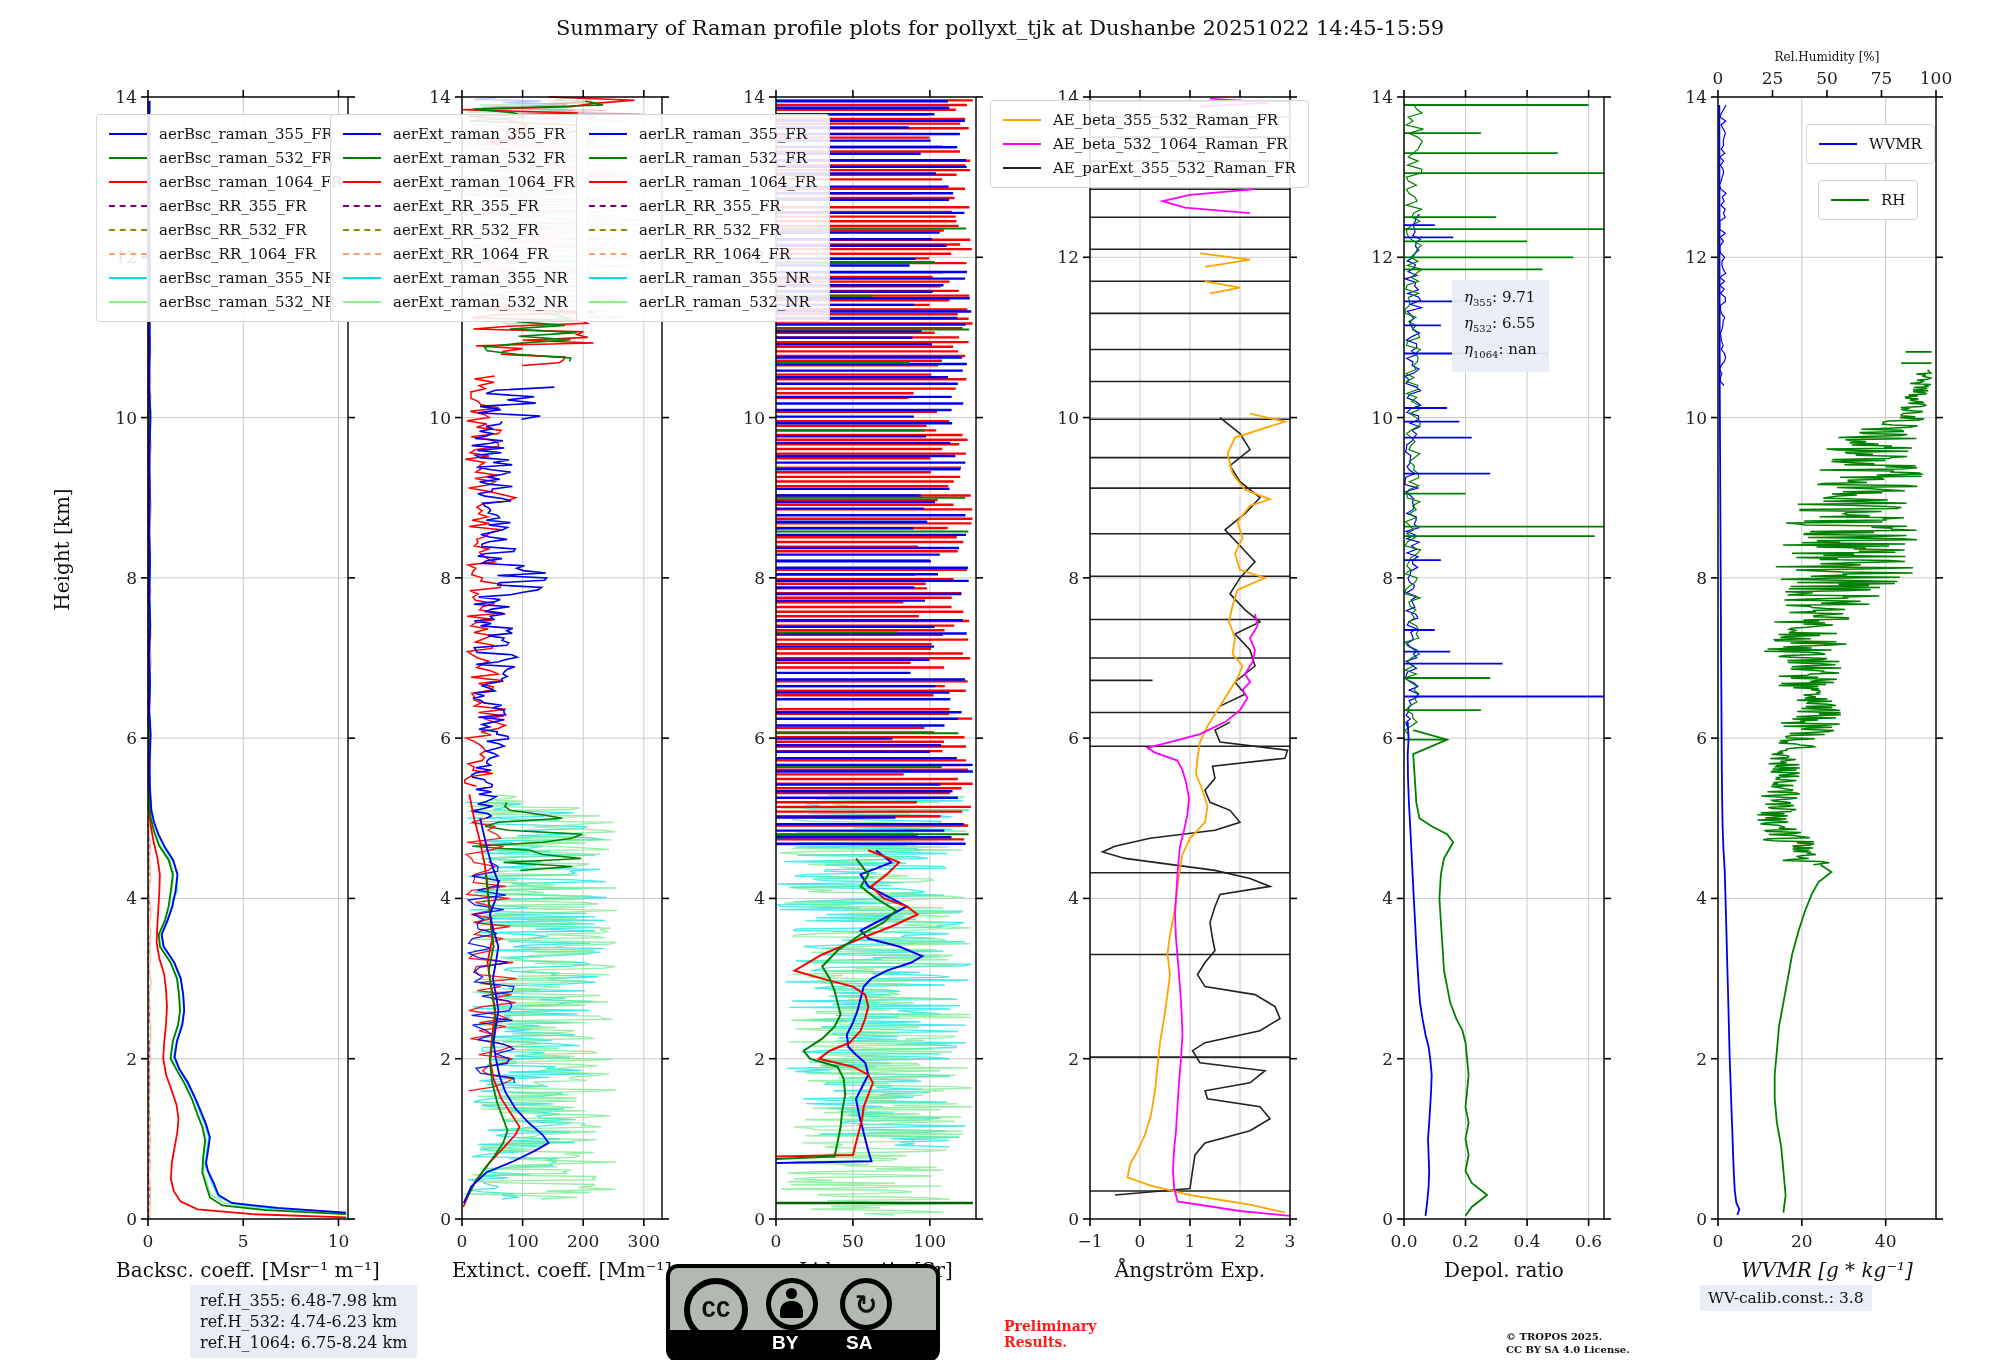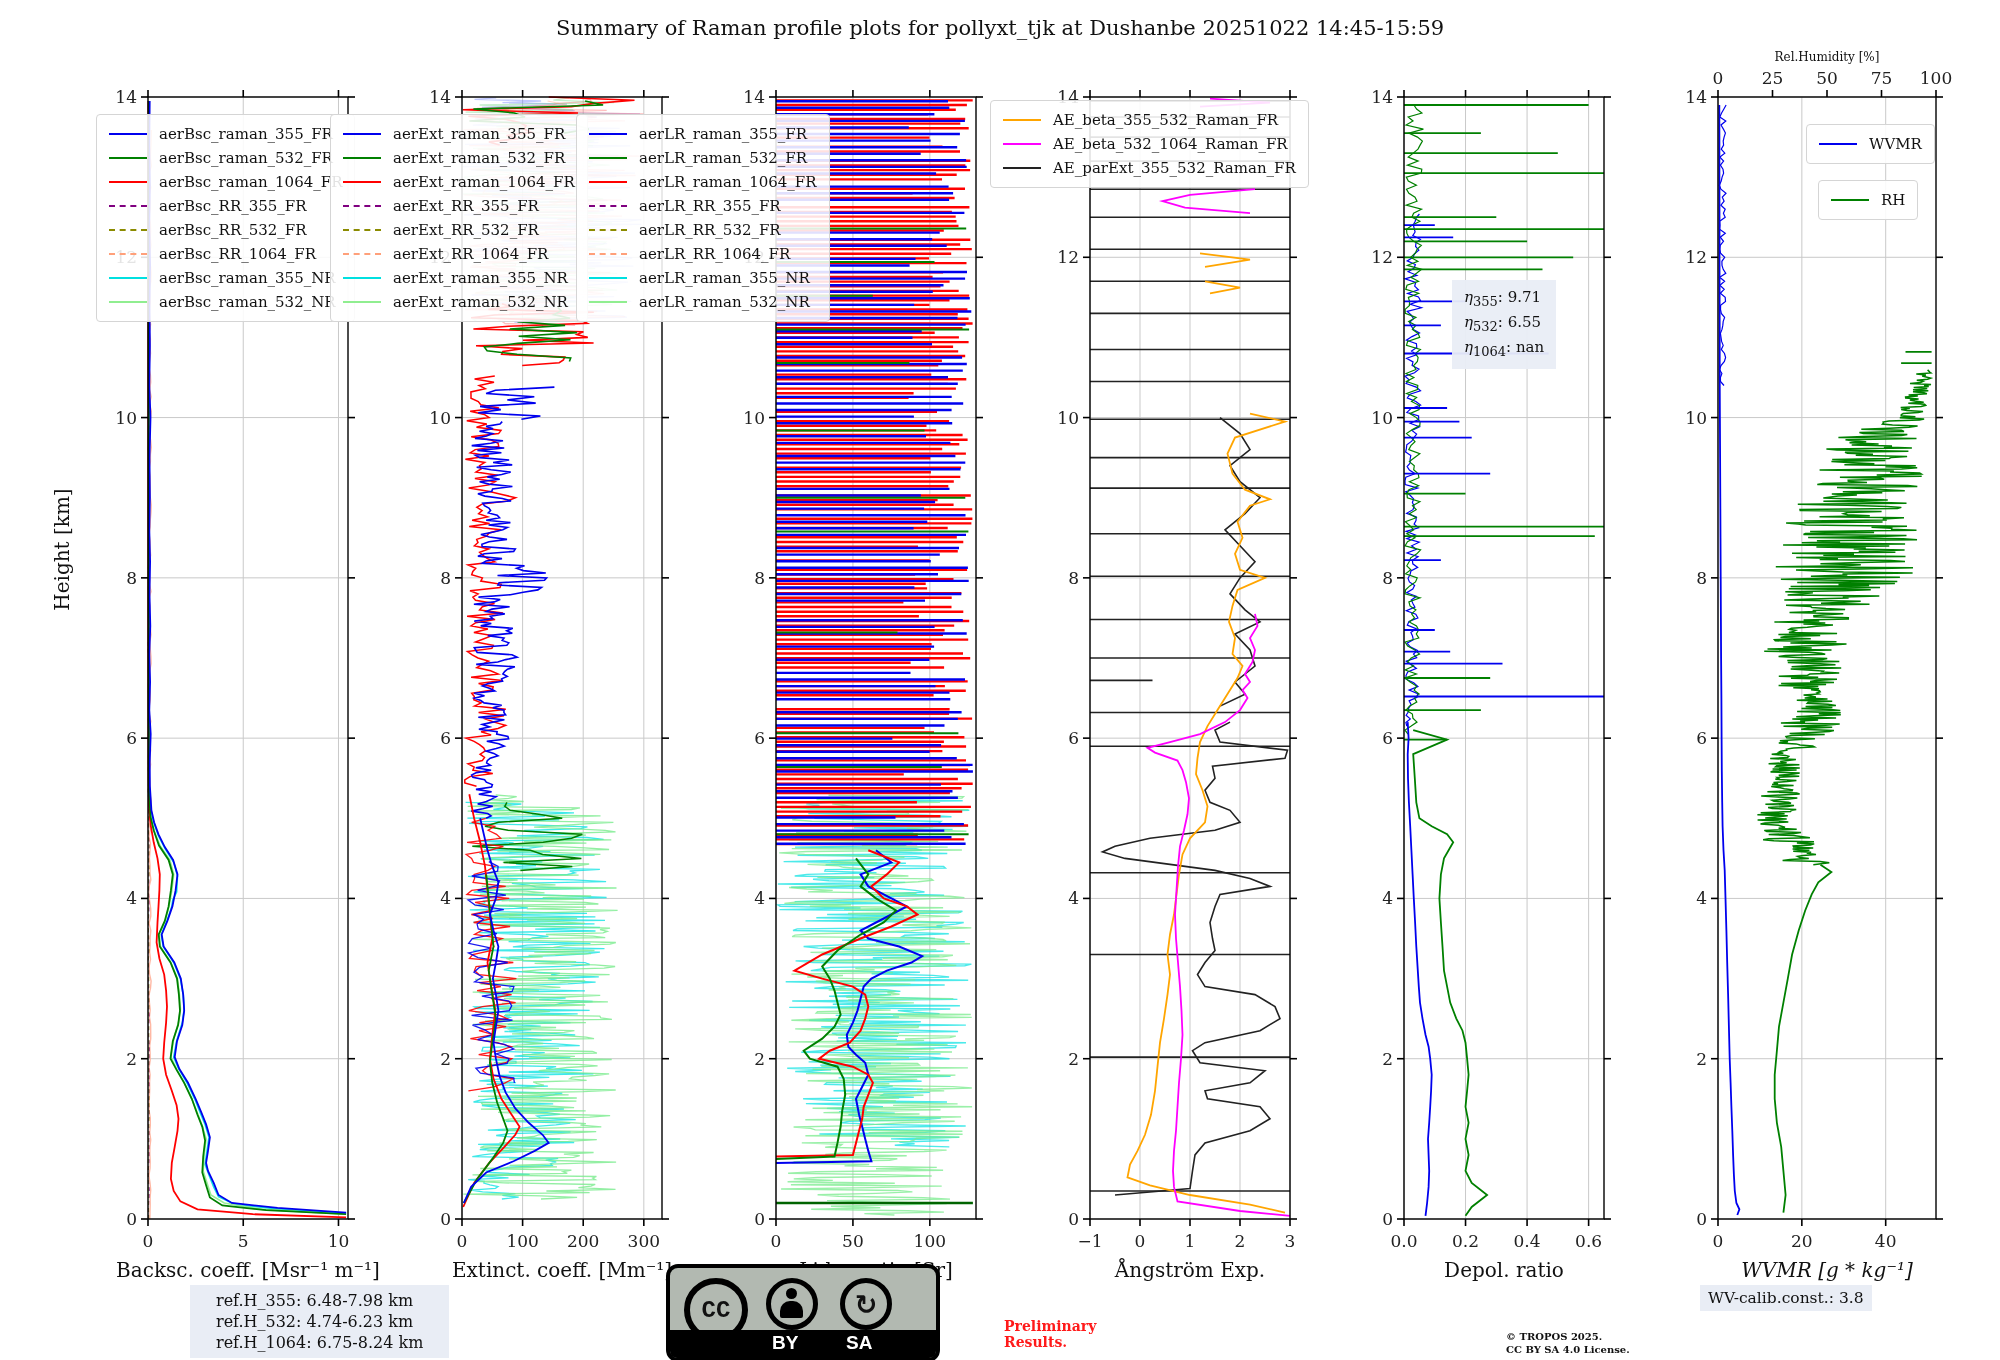--- a/index.html
+++ b/index.html
@@ -12,25 +12,25 @@
   .xlab{position:absolute;top:1258px;transform:translateX(-50%);font-size:20px;white-space:nowrap;}
   .xlab.math{font-style:italic;}
   .toplab{position:absolute;top:50px;left:1827px;transform:translateX(-50%);font-size:12px;white-space:nowrap;}
   .tick{font-family:"DejaVu Serif","Liberation Serif",serif;font-size:17px;fill:#222;}
   .legend{position:absolute;background:rgba(255,255,255,0.88);border:1px solid #d5d5d5;border-radius:4px;
           padding:7px 12px;z-index:5;}
   .lg-row{display:flex;align-items:center;height:24px;white-space:nowrap;}
   .lg-sample{display:inline-block;width:38px;margin-right:12px;border-top-width:2.6px;border-top-style:solid;}
   .lg-sample.dashed{border-top-style:dashed;}
   .lg-label{font-size:15px;}
-  .annbox{position:absolute;background:#e9edf5;padding:5px 26px;font-size:16px;line-height:21px;z-index:6;}
+  .annbox{position:absolute;background:#e9edf5;padding:5px 10px;font-size:16px;line-height:21px;z-index:6;}
   .etabox{position:absolute;left:1452px;top:280px;background:rgba(233,237,245,0.95);padding:7px 12px;
           font-size:15px;line-height:21px;z-index:6;}
   .etabox .sym{font-style:italic;}
-  .etabox sub{font-size:13px;}
+  .etabox sub{font-size:10px;}
   .prelim{position:absolute;left:1004px;top:1318px;color:#ff1a1a;font-size:14px;font-weight:bold;line-height:16px;z-index:6;}
   .credit{position:absolute;left:1506px;top:1330px;font-size:10px;font-weight:bold;line-height:13px;z-index:6;}
   .wvcal{position:absolute;left:1700px;top:1285px;background:#e9edf5;padding:4px 8px;font-size:15.5px;z-index:6;}
   
   .ccbadge{position:absolute;left:666px;top:1264px;width:266px;height:90px;background:#b2b9b1;
            border:4px solid #000;border-radius:12px;z-index:6;}
   .ccstrip{position:absolute;left:0;right:0;bottom:0;height:28px;background:#000;border-radius:0 0 7px 7px;}
   .ccstrip span{position:absolute;color:#fff;font-family:"Liberation Sans",sans-serif;font-weight:bold;font-size:19px;top:2px;}
   .cc-by{left:102px;} .cc-sa{left:176px;}
   .cccirc{position:absolute;border:5px solid #000;border-radius:50%;background:transparent;

